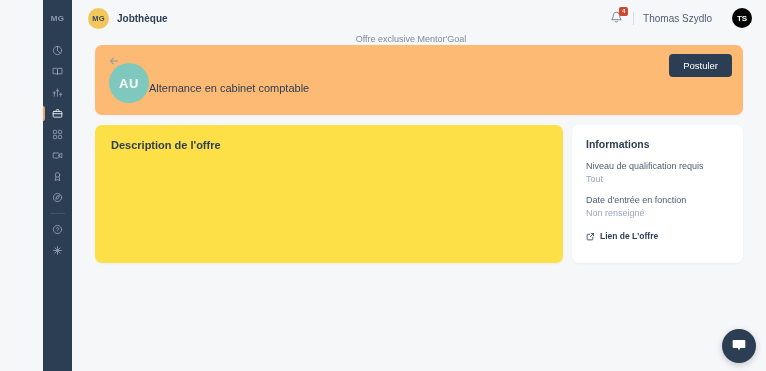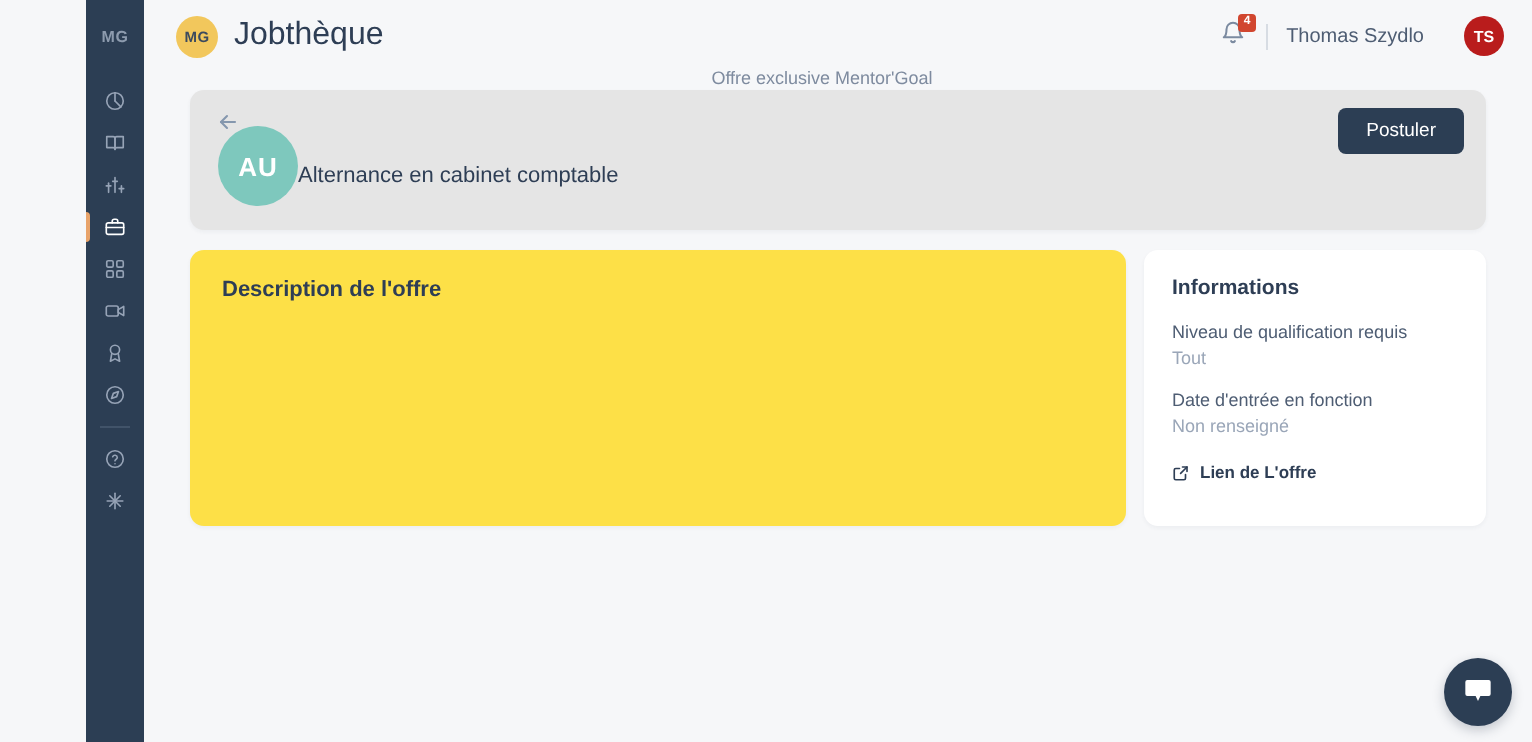--- a/index.html
+++ b/index.html
@@ -111,22 +111,22 @@
     background: #f2c75c;
     color: #3c4a5e;
     font-size: 7.5px;
     font-weight: 700;
     display: flex;
     align-items: center;
     justify-content: center;
     letter-spacing: .2px;
   }
   .brand-name {
-    font-size: 16px;
-    font-weight: 400;
+    font-size: 10px;
+    font-weight: 700;
     color: #2e3e55;
   }
 
   .topbar-spacer { flex: 1; }
 
   .bell-wrap {
     position: relative;
     width: 16px;
     height: 16px;
     display: flex;
@@ -162,21 +162,21 @@
     font-size: 10px;
     color: #4e5d73;
     margin-right: 20px;
     text-align: right;
   }
 
   .user-avatar {
     width: 20px;
     height: 20px;
     border-radius: 50%;
-    background: #b91c1c;
+    background: #000000;
     color: #fff;
     font-size: 8px;
     font-weight: 700;
     display: flex;
     align-items: center;
     justify-content: center;
   }
 
   
   .content {
@@ -190,21 +190,21 @@
     left: 0; right: 16px;
     top: -2px;
     text-align: center;
     font-size: 9px;
     color: #7e8b9f;
     pointer-events: none;
   }
 
   
   .hero-card {
-    background: #e5e5e5;
+    background: #fdba74;
     border-radius: 7px;
     margin-top: 9px;
     padding: 10px 14px 12px 14px;
     position: relative;
     box-shadow: 0 1px 2px rgba(38,50,70,.05);
   }
 
   .back-btn {
     position: absolute;
     left: 11px;

